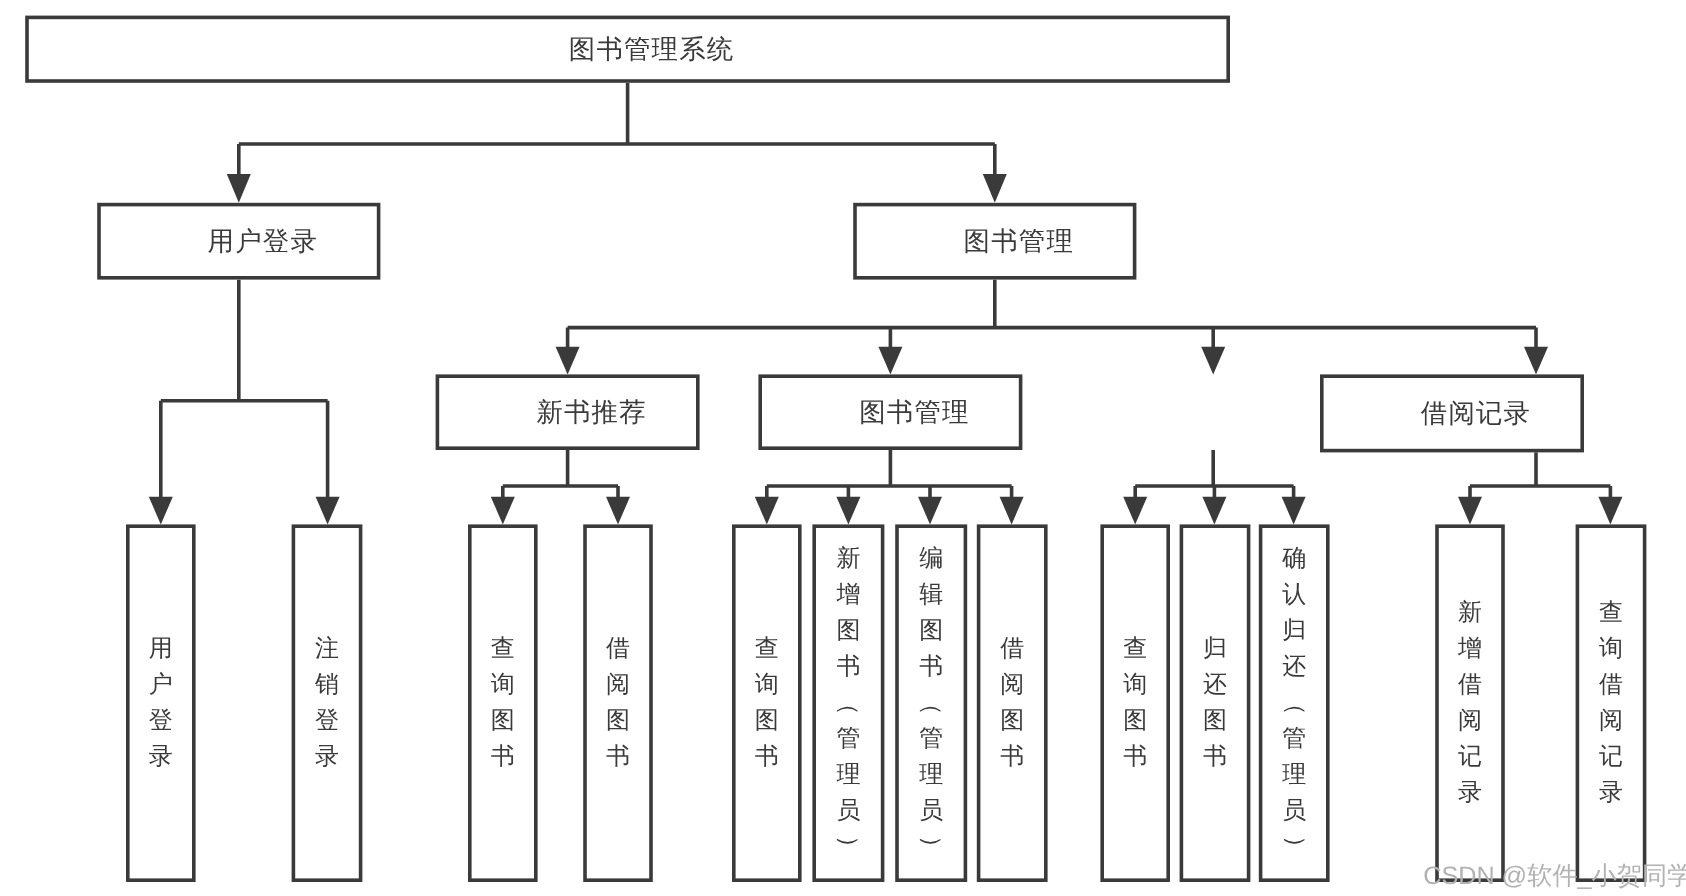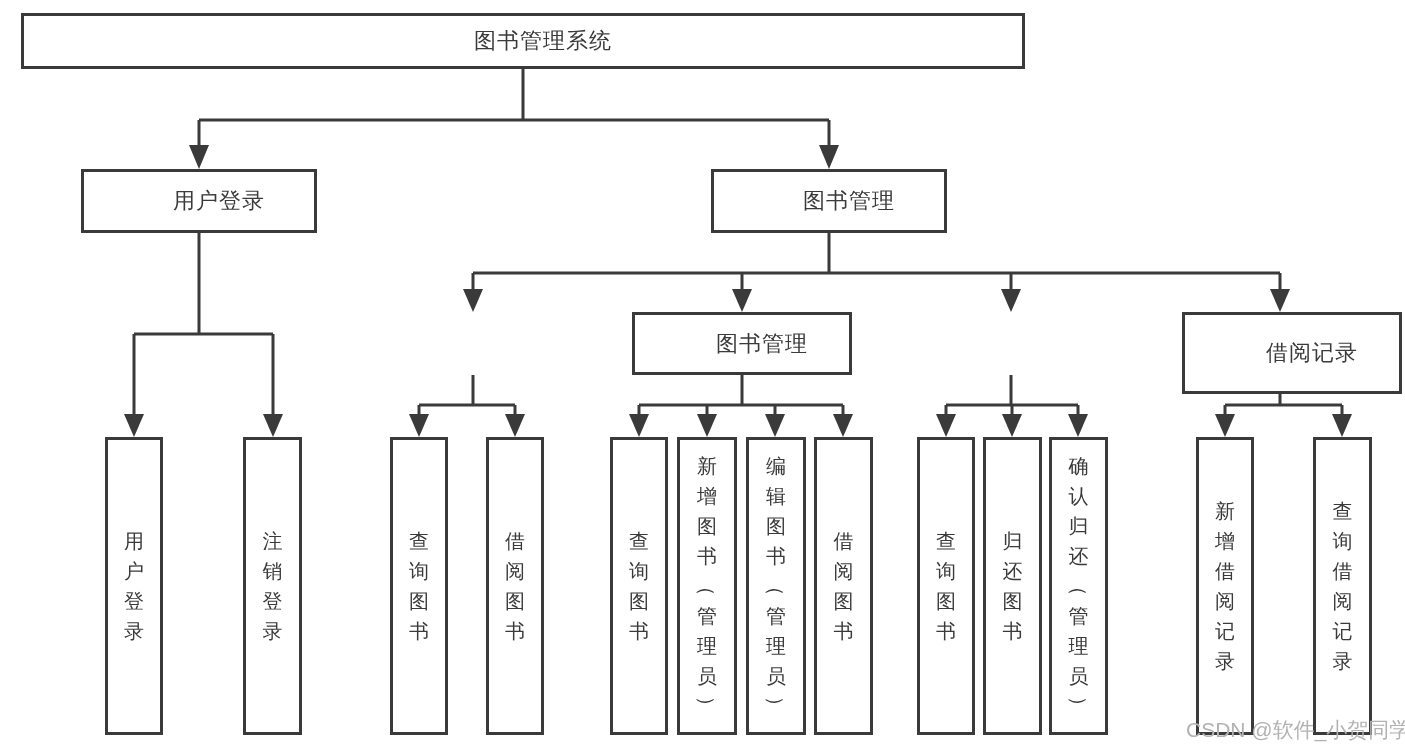--- a/index.html
+++ b/index.html
@@ -119,22 +119,23 @@
       <polygon points="1215,414 1235,414 1225,437"></polygon>
       <polygon points="1332,414 1352,414 1342,437"></polygon>
     </g>
   </svg>
 
   <div class="box hbox" style="left:21px;top:13px;width:1004px;height:56px">图书管理系统</div>
 
   <div class="box hbox" style="left:81px;top:169px;width:236px;height:64px">用户登录</div>
   <div class="box hbox" style="left:711px;top:169px;width:236px;height:64px">图书管理</div>
 
+  <div class="box hbox" style="left:363px;top:312px;width:220px;height:63px">新书推荐</div>
   <div class="box hbox" style="left:632px;top:312px;width:220px;height:63px">图书管理</div>
-  <div class="box hbox" style="left:1182px;top:312px;width:220px;height:82px">借阅记录</div>
+  <div class="box hbox" style="left:1100px;top:312px;width:220px;height:65px">借阅记录</div>
 
   <div class="box vbox" style="left:105px;top:437px;width:58px;height:298px">
       <div class="vchar">用</div>
       <div class="vchar">户</div>
       <div class="vchar">登</div>
       <div class="vchar">录</div>
     </div>
   <div class="box vbox" style="left:243px;top:437px;width:59px;height:298px">
       <div class="vchar">注</div>
       <div class="vchar">销</div>

